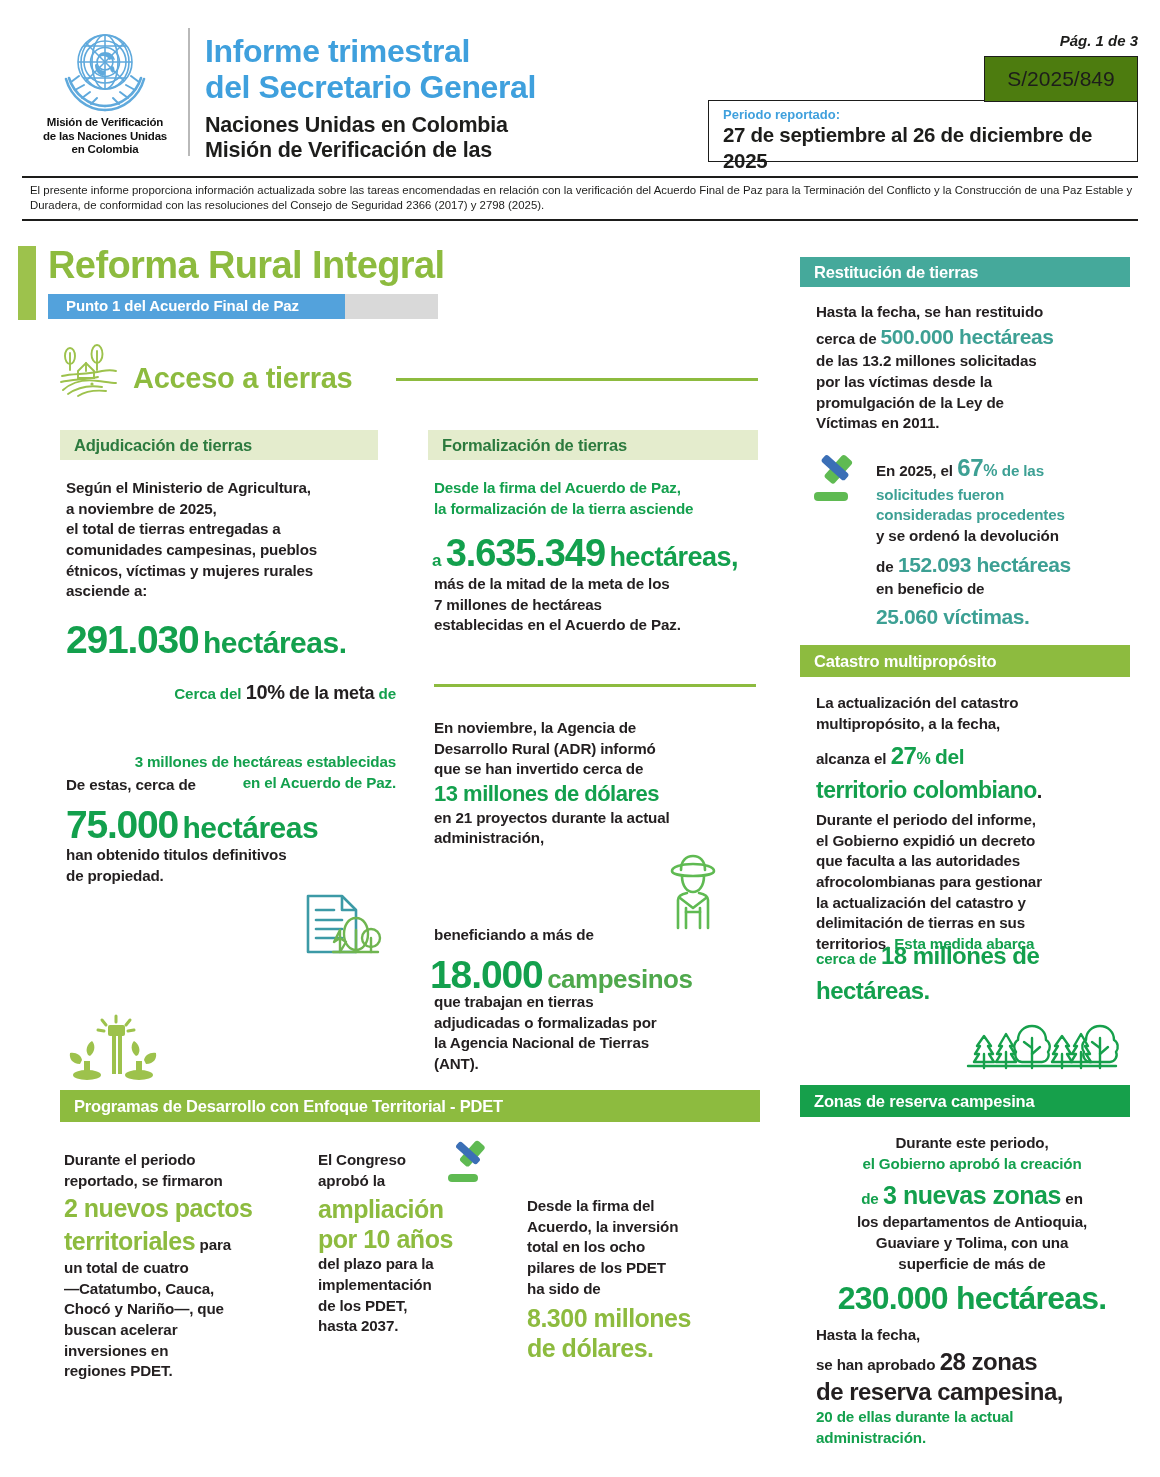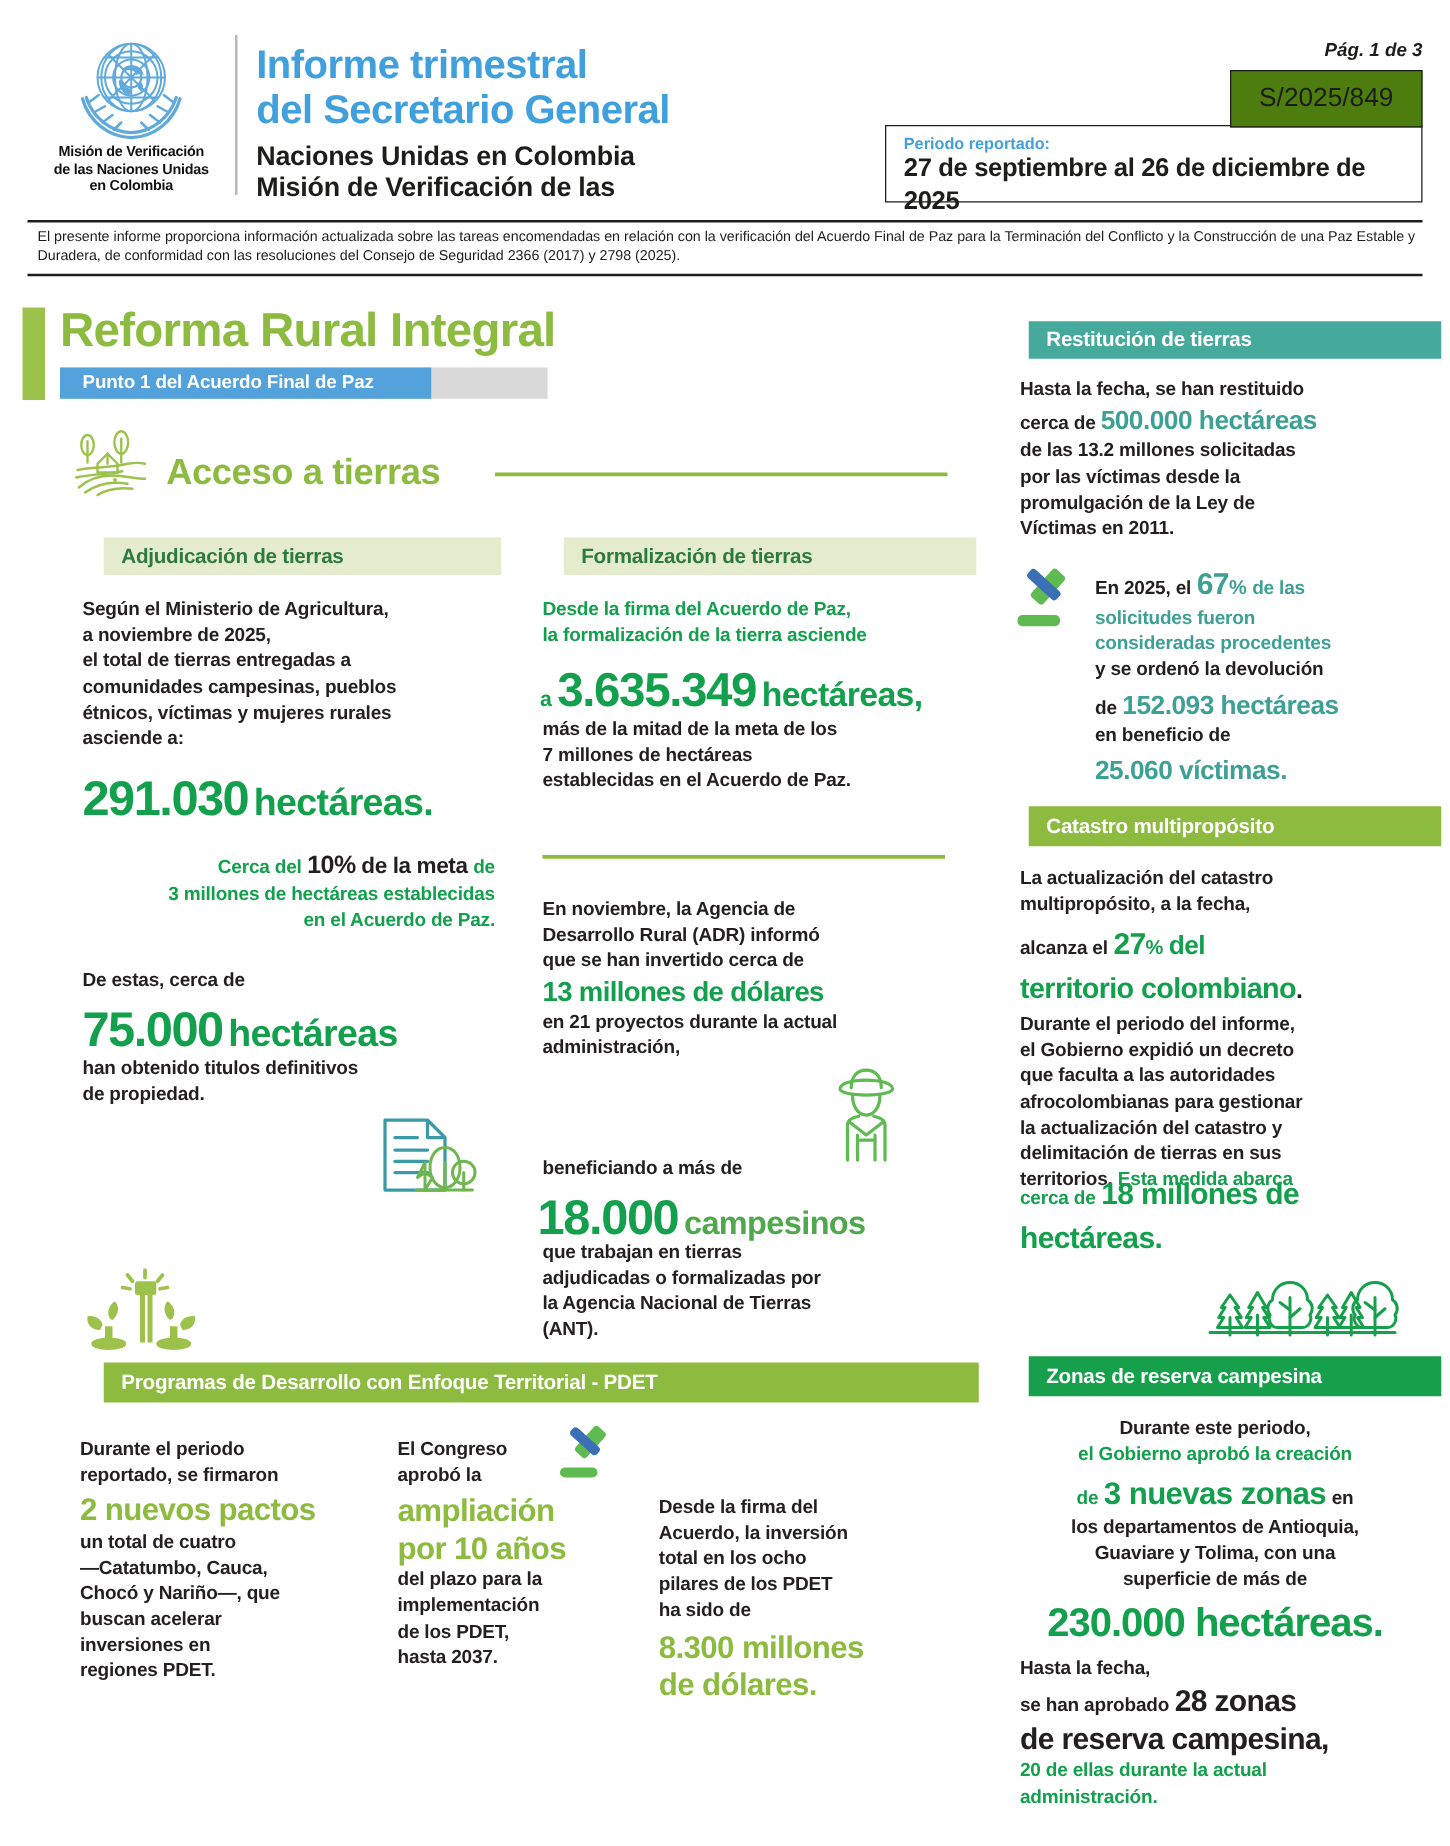--- a/index.html
+++ b/index.html
@@ -36,21 +36,21 @@
   .rri-title{position:absolute;left:48px;top:246px;font-size:38px;font-weight:bold;color:#8DBB3F;letter-spacing:-0.6px;line-height:1;}
   .punto-gray{position:absolute;left:48px;top:294px;width:390px;height:25px;background:#d9d9d9;}
   .punto-blue{position:absolute;left:48px;top:294px;width:297px;height:25px;background:#53A2DC;}
   .punto-text{position:absolute;left:66px;top:297px;font-size:15px;font-weight:bold;color:#fff;letter-spacing:-0.1px;}
 
   .acceso-icon{position:absolute;left:58px;top:345px;}
   .acceso-title{position:absolute;left:133px;top:362px;font-size:29px;font-weight:bold;color:#8DBB3F;letter-spacing:-0.3px;}
   .acceso-rule{position:absolute;left:396px;top:378px;width:362px;height:3px;background:#8DBB3F;}
 
   
-  .band{position:absolute;box-sizing:border-box;display:flex;align-items:center;margin-left:23px;}
+  .band{position:absolute;box-sizing:border-box;display:flex;align-items:center;}
   .band span{font-weight:bold;color:#fff;font-size:16.5px;letter-spacing:-0.2px;padding-left:14px;}
   .band.pale{background:#E4ECCD;}
   .band.pale span{color:#2C7A3E;font-size:16.5px;}
   .band.teal{background:#45A99B;}
   .band.green{background:#8DBB3F;}
   .band.darkgreen{background:#16A04B;}
 
   .txt{position:absolute;font-size:15.2px;font-weight:bold;line-height:1.36;color:#231f20;letter-spacing:-0.15px;}
   .g{color:#13A04D;}       
   .lg{color:#8DBB3F;}      
@@ -181,21 +181,21 @@
     <span class="txt g" style="position:static;font-size:30px;font-weight:bold;letter-spacing:-0.5px;">hectáreas.</span>
   </div>
 
   <div style="position:absolute;left:66px;top:679px;width:330px;line-height:1.36;text-align:right;">
     <div>
       <span class="txt g" style="position:static;font-size:15.2px;">Cerca del</span>
       <span class="txt" style="position:static;font-size:20px;letter-spacing:-0.4px;">10%</span>
       <span class="txt" style="position:static;font-size:18px;letter-spacing:-0.3px;">de la meta</span>
       <span class="txt g" style="position:static;font-size:15.2px;">de</span>
     </div>
-    <div class="txt g" style="position:static;font-size:15.2px;">3 millones de hectáreas establecidas</div>
+    <div class="txt g" style="position:static;font-size:15.2px;margin-top:46px;">3 millones de hectáreas establecidas</div>
     <div class="txt g" style="position:static;font-size:15.2px;">en el Acuerdo de Paz.</div>
   </div>
 
   <div class="txt" style="left:66px;top:775px;width:330px;">De estas, cerca de</div>
   <div style="position:absolute;left:66px;top:798px;">
     <span class="txt g" style="position:static;font-size:39px;font-weight:bold;letter-spacing:-1.2px;">75.000</span>
     <span class="txt g" style="position:static;font-size:30px;font-weight:bold;letter-spacing:-0.5px;">hectáreas</span>
   </div>
   <div class="txt" style="left:66px;top:845px;width:330px;">
     <div>han obtenido titulos definitivos</div>
@@ -417,20 +417,24 @@
   </span>
 
   <div class="band green" style="left:60px;top:1090px;width:700px;height:32px;">
     <span>Programas de Desarrollo con Enfoque Territorial - PDET</span>
   </div>
 
   <div style="position:absolute;left:64px;top:1150px;width:240px;line-height:1.36;">
     <div class="txt" style="position:static;">Durante el periodo</div>
     <div class="txt" style="position:static;">reportado, se firmaron</div>
     <div class="txt lg" style="position:static;font-size:25px;letter-spacing:-0.5px;line-height:1.18;margin-top:3px;">2 nuevos pactos</div>
+    <div style="line-height:1.18;">
+      <span class="txt lg" style="position:static;font-size:25px;letter-spacing:-0.5px;">territoriales</span>
+      <span class="txt" style="position:static;">para</span>
+    </div>
     <div class="txt" style="position:static;">un total de cuatro</div>
     <div class="txt" style="position:static;">—Catatumbo, Cauca,</div>
     <div class="txt" style="position:static;">Chocó y Nariño—, que</div>
     <div class="txt" style="position:static;">buscan acelerar</div>
     <div class="txt" style="position:static;">inversiones en</div>
     <div class="txt" style="position:static;">regiones PDET.</div>
   </div>
 
   <span style="position:absolute;left:448px;top:1140px;">
     <svg width="54" height="52" viewBox="0 0 54 52" aria-hidden="true">

